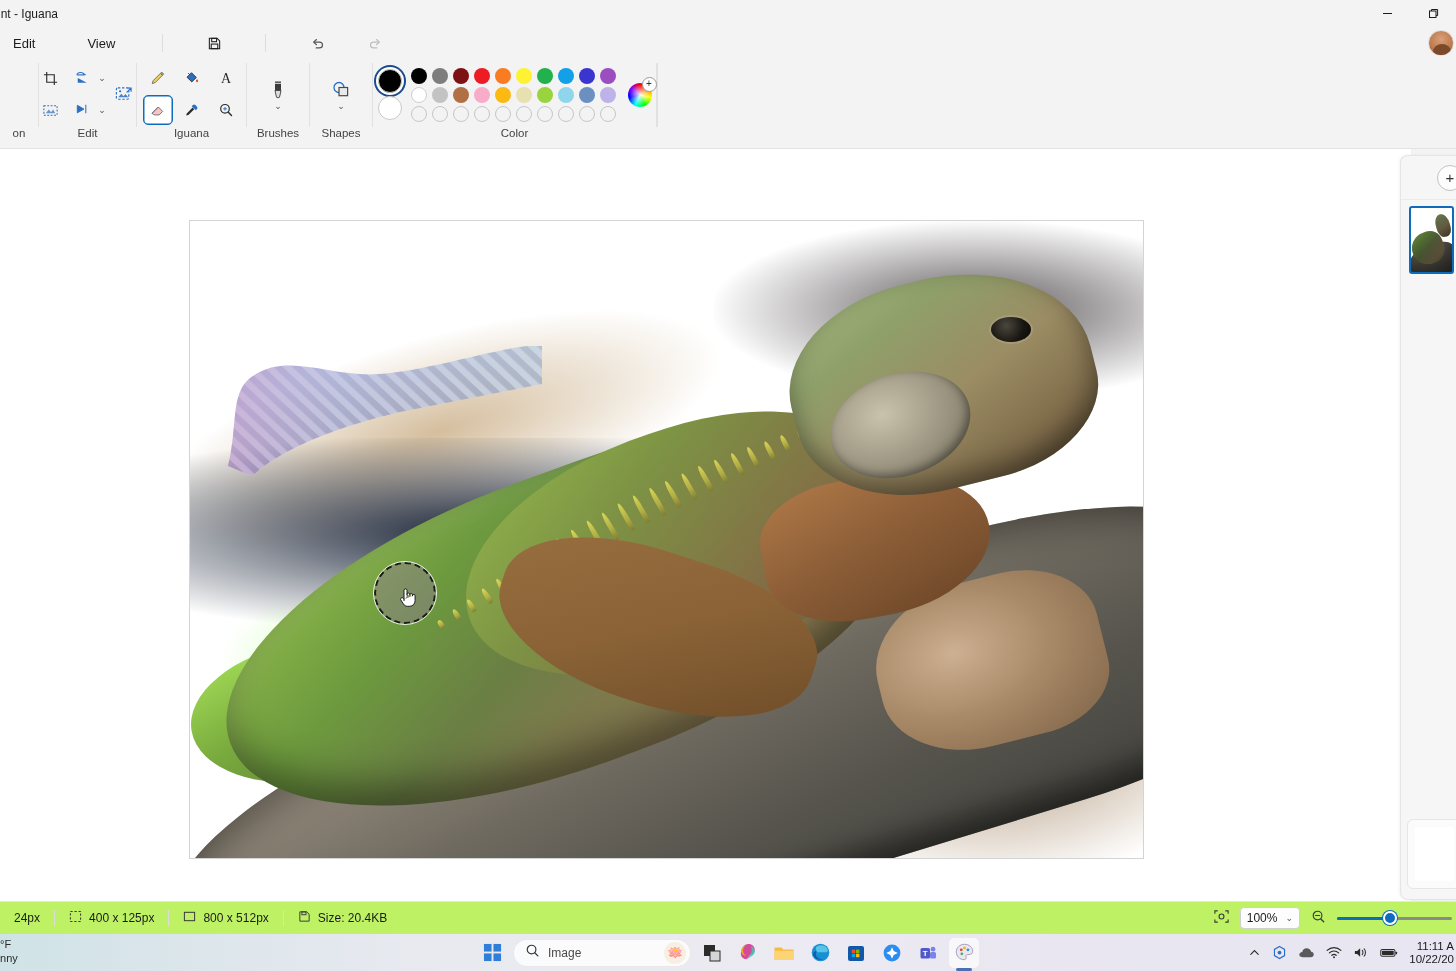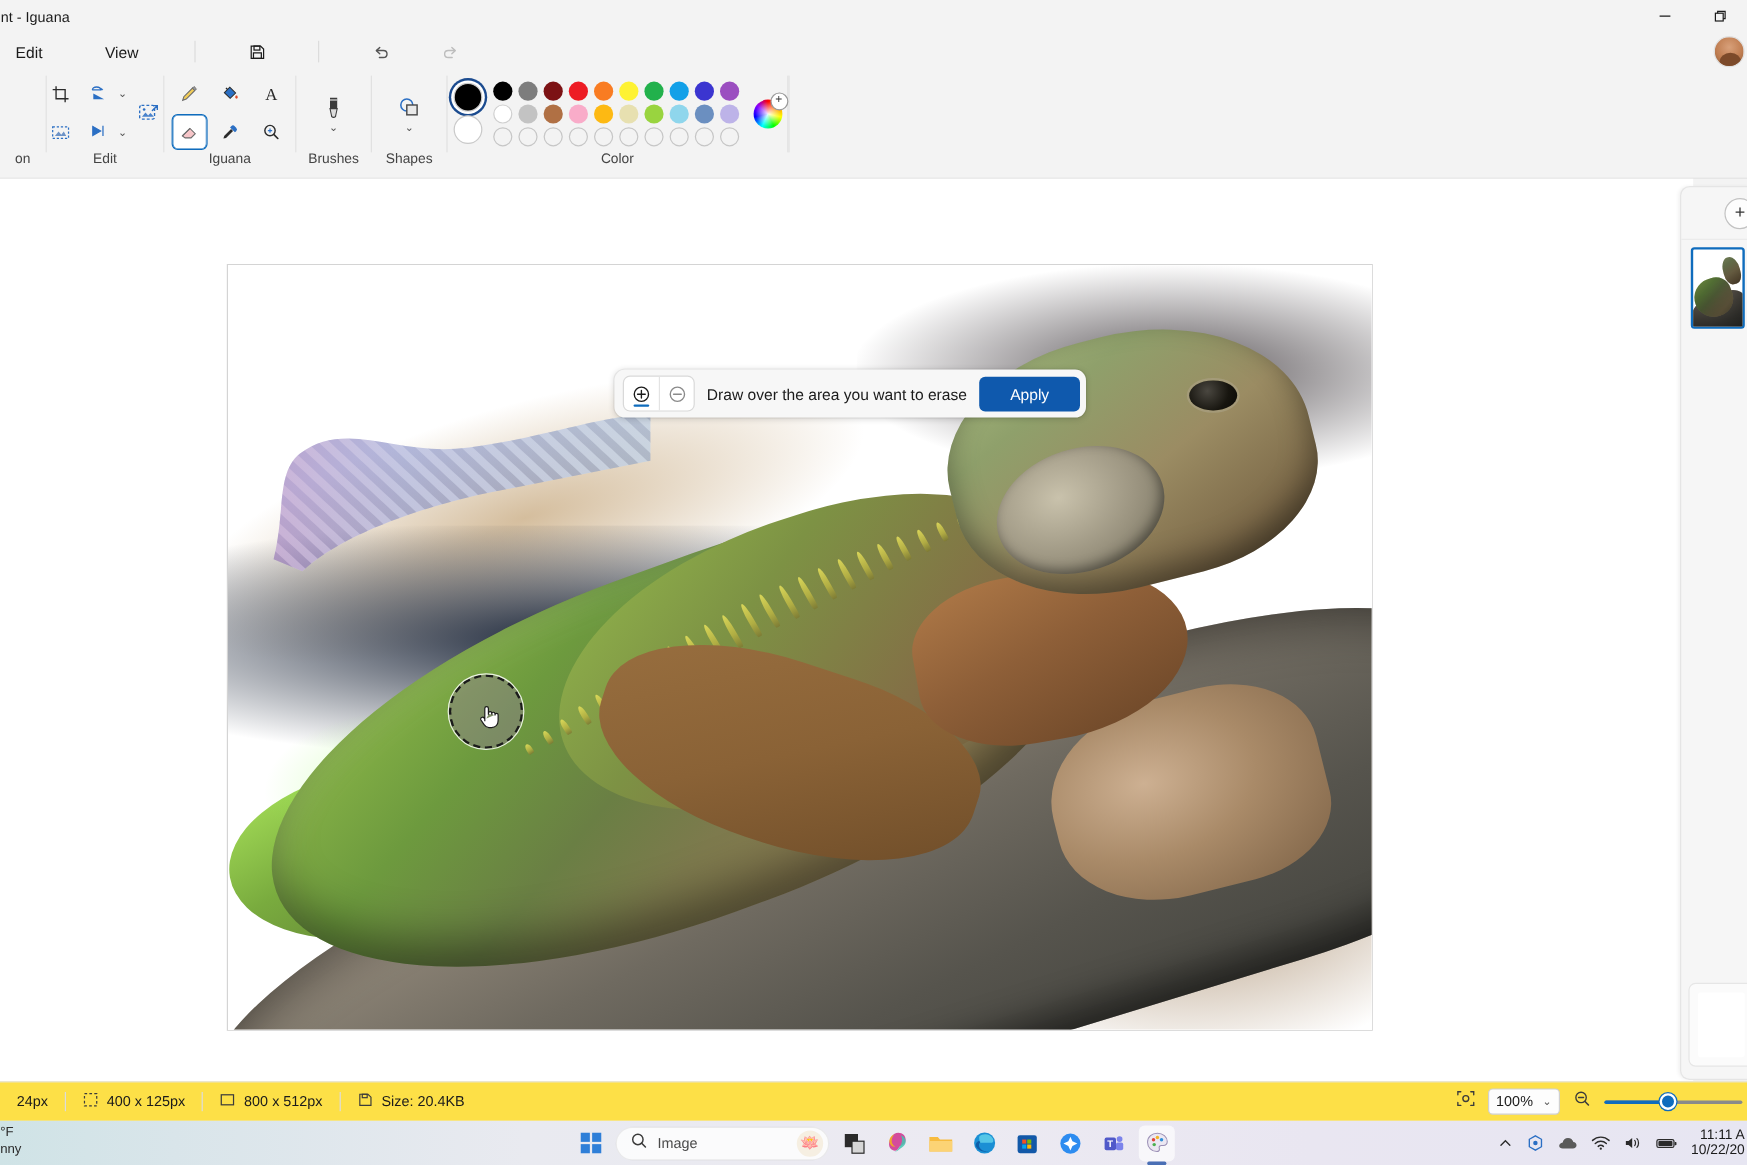--- a/index.html
+++ b/index.html
@@ -314,21 +314,21 @@
   .layers-foot {
     position: absolute; bottom: 10px; left: 6px; right: -6px;
     height: 70px; background: #fbfbfb; border: 1px solid #e6e6e6; border-radius: 6px;
     padding: 7px;
   }
   .layers-foot-inner { width: 100%; height: 100%; background: #fff; border-radius: 2px; }
 
   
   .statusbar {
     position: absolute; left: 0; bottom: 37px; width: 1456px; height: 33px;
-    background: #fde047; border-top: 1px solid #e6e6e6;
+    background: #bef264; border-top: 1px solid #e6e6e6;
     display: flex; align-items: center;
   }
   .sb-item {
     display: flex; align-items: center; gap: 7px; font-size: 12px; color: #1b1b1b;
     padding: 0 14px; height: 20px; white-space: nowrap;
   }
   .sb-div { width: 1px; height: 16px; background: #dcdcdc; }
   .sb-right { margin-left: auto; display: flex; align-items: center; gap: 10px; padding-right: 4px; }
   .zoom-select {
     border: 1px solid #d0d0d0; background: #fdfdfd; border-radius: 4px;
@@ -692,38 +692,20 @@
     </div>
 
     <div class="brush-cursor"></div>
     <div class="hand-cursor">
       <svg width="20" height="24" viewBox="0 0 20 24">
         <path d="M6 16V5.4a1.5 1.5 0 0 1 3 0v5.2m0-1.1a1.4 1.4 0 0 1 2.8 0v1.2m0-.8a1.35 1.35 0 0 1 2.7 0v1.3m0-.5a1.3 1.3 0 0 1 2.6 0v4.8c0 3.4-2.3 5.8-5.6 5.8H9.4c-2.2 0-3-.9-4-2.4L2.8 15c-.5-.8-.2-1.7.6-2.1.8-.4 1.7-.1 2.1.6l.5.9" fill="#ffffff" stroke="#1b1b1b" stroke-width="1"></path>
       </svg>
     </div>
   </div>
 
-  <div class="erase-bar">
-    <div class="seg-group">
-      <div class="seg active">
-        <svg width="17" height="17" viewBox="0 0 18 18">
-          <circle cx="9" cy="9" r="6.3" fill="none" stroke="#1b1b1b" stroke-width="1.2"></circle>
-          <path d="M9 5.6v6.8M5.6 9h6.8" stroke="#1b1b1b" stroke-width="1.2" stroke-linecap="round"></path>
-        </svg>
-      </div>
-      <div class="seg inactive">
-        <svg width="17" height="17" viewBox="0 0 18 18">
-          <circle cx="9" cy="9" r="6.3" fill="none" stroke="#8a8a8a" stroke-width="1.2"></circle>
-          <path d="M5.6 9h6.8" stroke="#8a8a8a" stroke-width="1.2" stroke-linecap="round"></path>
-        </svg>
-      </div>
-    </div>
-    <span class="erase-text">Draw over the area you want to erase</span>
-    <button class="apply-btn">Apply</button>
-  </div>
 </div>
 
 <div class="layers-panel">
   <div class="layers-head">
     <div class="add-layer">+</div>
   </div>
   <div class="layer-thumb">
     <div class="mini">
       <div class="bg-sky" style="position:absolute;inset:0;"></div>
       <div class="branch" style="position:absolute;left:-4%;top:58%;width:118%;height:52%;"></div>

